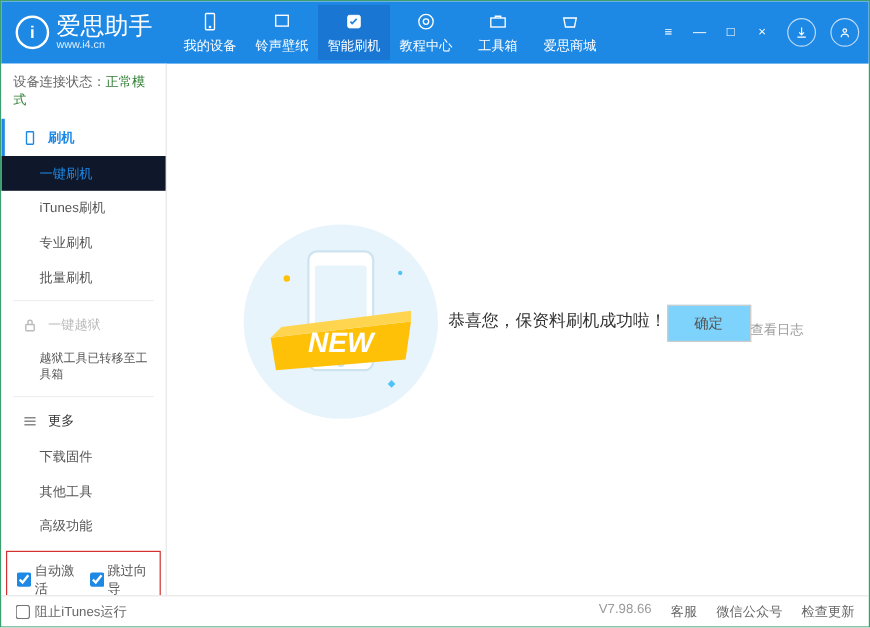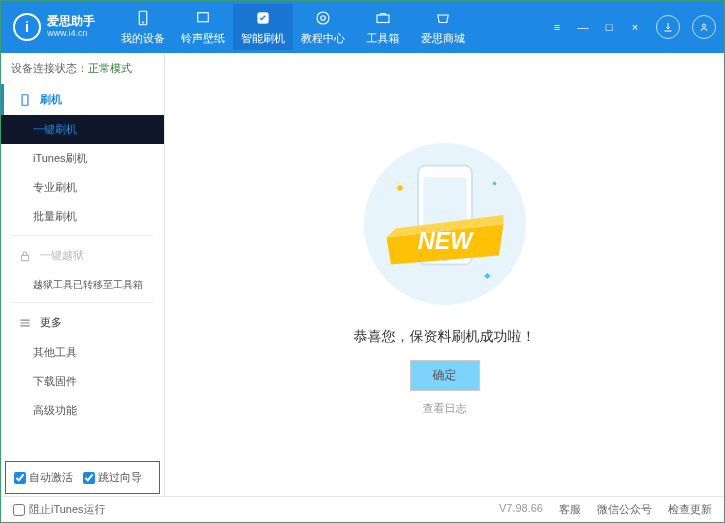--- a/index.html
+++ b/index.html
@@ -2,46 +2,46 @@
 <html><head>
 <meta charset="utf-8">
 <style>
 *{margin:0;padding:0;box-sizing:border-box;font-family:"Microsoft YaHei","PingFang SC",sans-serif}
 body{background:#f0f0f0;display:flex;justify-content:center;align-items:center;min-height:100vh}
 .window{width:725px;height:523px;background:#fff;border:1px solid #3d9e6f;display:flex;flex-direction:column;overflow:hidden}
 .titlebar{height:52px;background:#1e88e5;display:flex;align-items:center;padding:0 8px 0 12px;color:#fff}
 .logo-area{display:flex;align-items:center;gap:6px;margin-right:18px}
 .logo-circle{width:28px;height:28px;border:2px solid #fff;border-radius:50%;display:flex;align-items:center;justify-content:center;font-weight:bold;font-size:14px}
 .logo-text{display:flex;flex-direction:column;line-height:1.1}
-.logo-title{font-size:12px;font-weight:700}
+.logo-title{font-size:20px;font-weight:400}
 .logo-url{font-size:9px;opacity:.85}
 .nav{display:flex;gap:0;flex:1}
 .nav-item{width:60px;display:flex;flex-direction:column;align-items:center;justify-content:center;gap:3px;font-size:11px;cursor:pointer;padding:4px 0}
 .nav-item.active{background:#1976d2}
 .nav-icon{width:20px;height:20px;display:flex;align-items:center;justify-content:center}
 .nav-icon svg{width:18px;height:18px;fill:#fff;stroke:#fff}
 .win-controls{display:flex;align-items:center;gap:8px;margin-left:auto}
 .win-btn{width:18px;height:18px;display:flex;align-items:center;justify-content:center;cursor:pointer;font-size:11px}
 .circ-btn{width:24px;height:24px;border:1.5px solid rgba(255,255,255,.7);border-radius:50%;display:flex;align-items:center;justify-content:center;margin-left:4px}
 .body{flex:1;display:flex;overflow:hidden}
-.sidebar{width:164px;background:#fff;border-right:1px solid #e6e6e6;display:flex;flex-direction:column;font-size:11px;color:#555}
+.sidebar{width:138px;background:#fff;border-right:1px solid #e6e6e6;display:flex;flex-direction:column;font-size:11px;color:#555}
 .status-line{padding:8px 10px;font-size:11px;color:#666}
 .status-val{color:#2e7d32;font-weight:500}
 .sb-sec{border-left:3px solid transparent;padding:8px 10px 8px 14px;display:flex;align-items:center;gap:8px;cursor:pointer;color:#333}
 .sb-sec.top{border-left-color:#1e88e5;color:#1e88e5;font-weight:700}
 .sb-item{padding:7px 10px 7px 32px;cursor:pointer;color:#555}
 .sb-item.active{background:#0f172a;color:#1e88e5}
 .sb-item.sub{font-size:10px;line-height:1.3}
 .sb-hr{border:none;border-top:1px solid #eee;margin:4px 10px}
 .sb-icon{width:14px;height:14px}
 .sb-lock{color:#bbb}
 .checks{padding:8px 8px;display:flex;gap:10px;font-size:11px;color:#555;border:1.5px solid #d32f2f;margin:6px 4px 2px}
 .checks label{display:flex;align-items:center;gap:3px;cursor:pointer}
 .checks input{accent-color:#1e88e5;width:12px;height:12px}
-.main{flex:1;display:flex;flex-direction:column;align-items:center;justify-content:center;position:relative}
+.main{flex:1;display:flex;flex-direction:row;align-items:center;justify-content:center;position:relative}
 .illus{width:180px;height:180px;position:relative;margin-bottom:14px}
 .illus svg{width:100%;height:100%}
 .msg{font-size:14px;color:#333;margin-bottom:14px}
 .ok-btn{padding:6px 22px;border:1px solid #ccc;background:#7dd3fc;font-size:12px;cursor:pointer;color:#555;margin-bottom:10px}
 .log-link{font-size:11px;color:#999;cursor:pointer}
 .statusbar{height:26px;border-top:1px solid #e6e6e6;display:flex;align-items:center;padding:0 12px;font-size:11px;color:#666;gap:4px}
 .statusbar label{display:flex;align-items:center;gap:4px;cursor:pointer}
 .statusbar input{width:12px;height:12px}
 .sb-right{margin-left:auto;display:flex;gap:16px}
 .sb-right span{cursor:pointer}
@@ -156,22 +156,22 @@
         <span>一键越狱</span>
       </div>
       <div class="sb-item sub">越狱工具已转移至工具箱</div>
       <hr class="sb-hr">
       <div class="sb-sec">
         <svg class="sb-icon" viewBox="0 0 24 24" fill="none" stroke="#888" stroke-width="2">
             <path d="M4 7h16M4 12h16M4 17h16"></path>
           </svg>
         <span>更多</span>
       </div>
+      <div class="sb-item">下载固件</div>
       <div class="sb-item">其他工具</div>
-      <div class="sb-item">下载固件</div>
       <div class="sb-item">高级功能</div>
       <div style="flex:1"></div>
       <div class="checks">
         <label>
             <input type="checkbox" checked="" style="">
             <span>自动激活</span>
           </label>
         <label>
             <input type="checkbox" checked="" style="">
             <span>跳过向导</span>

